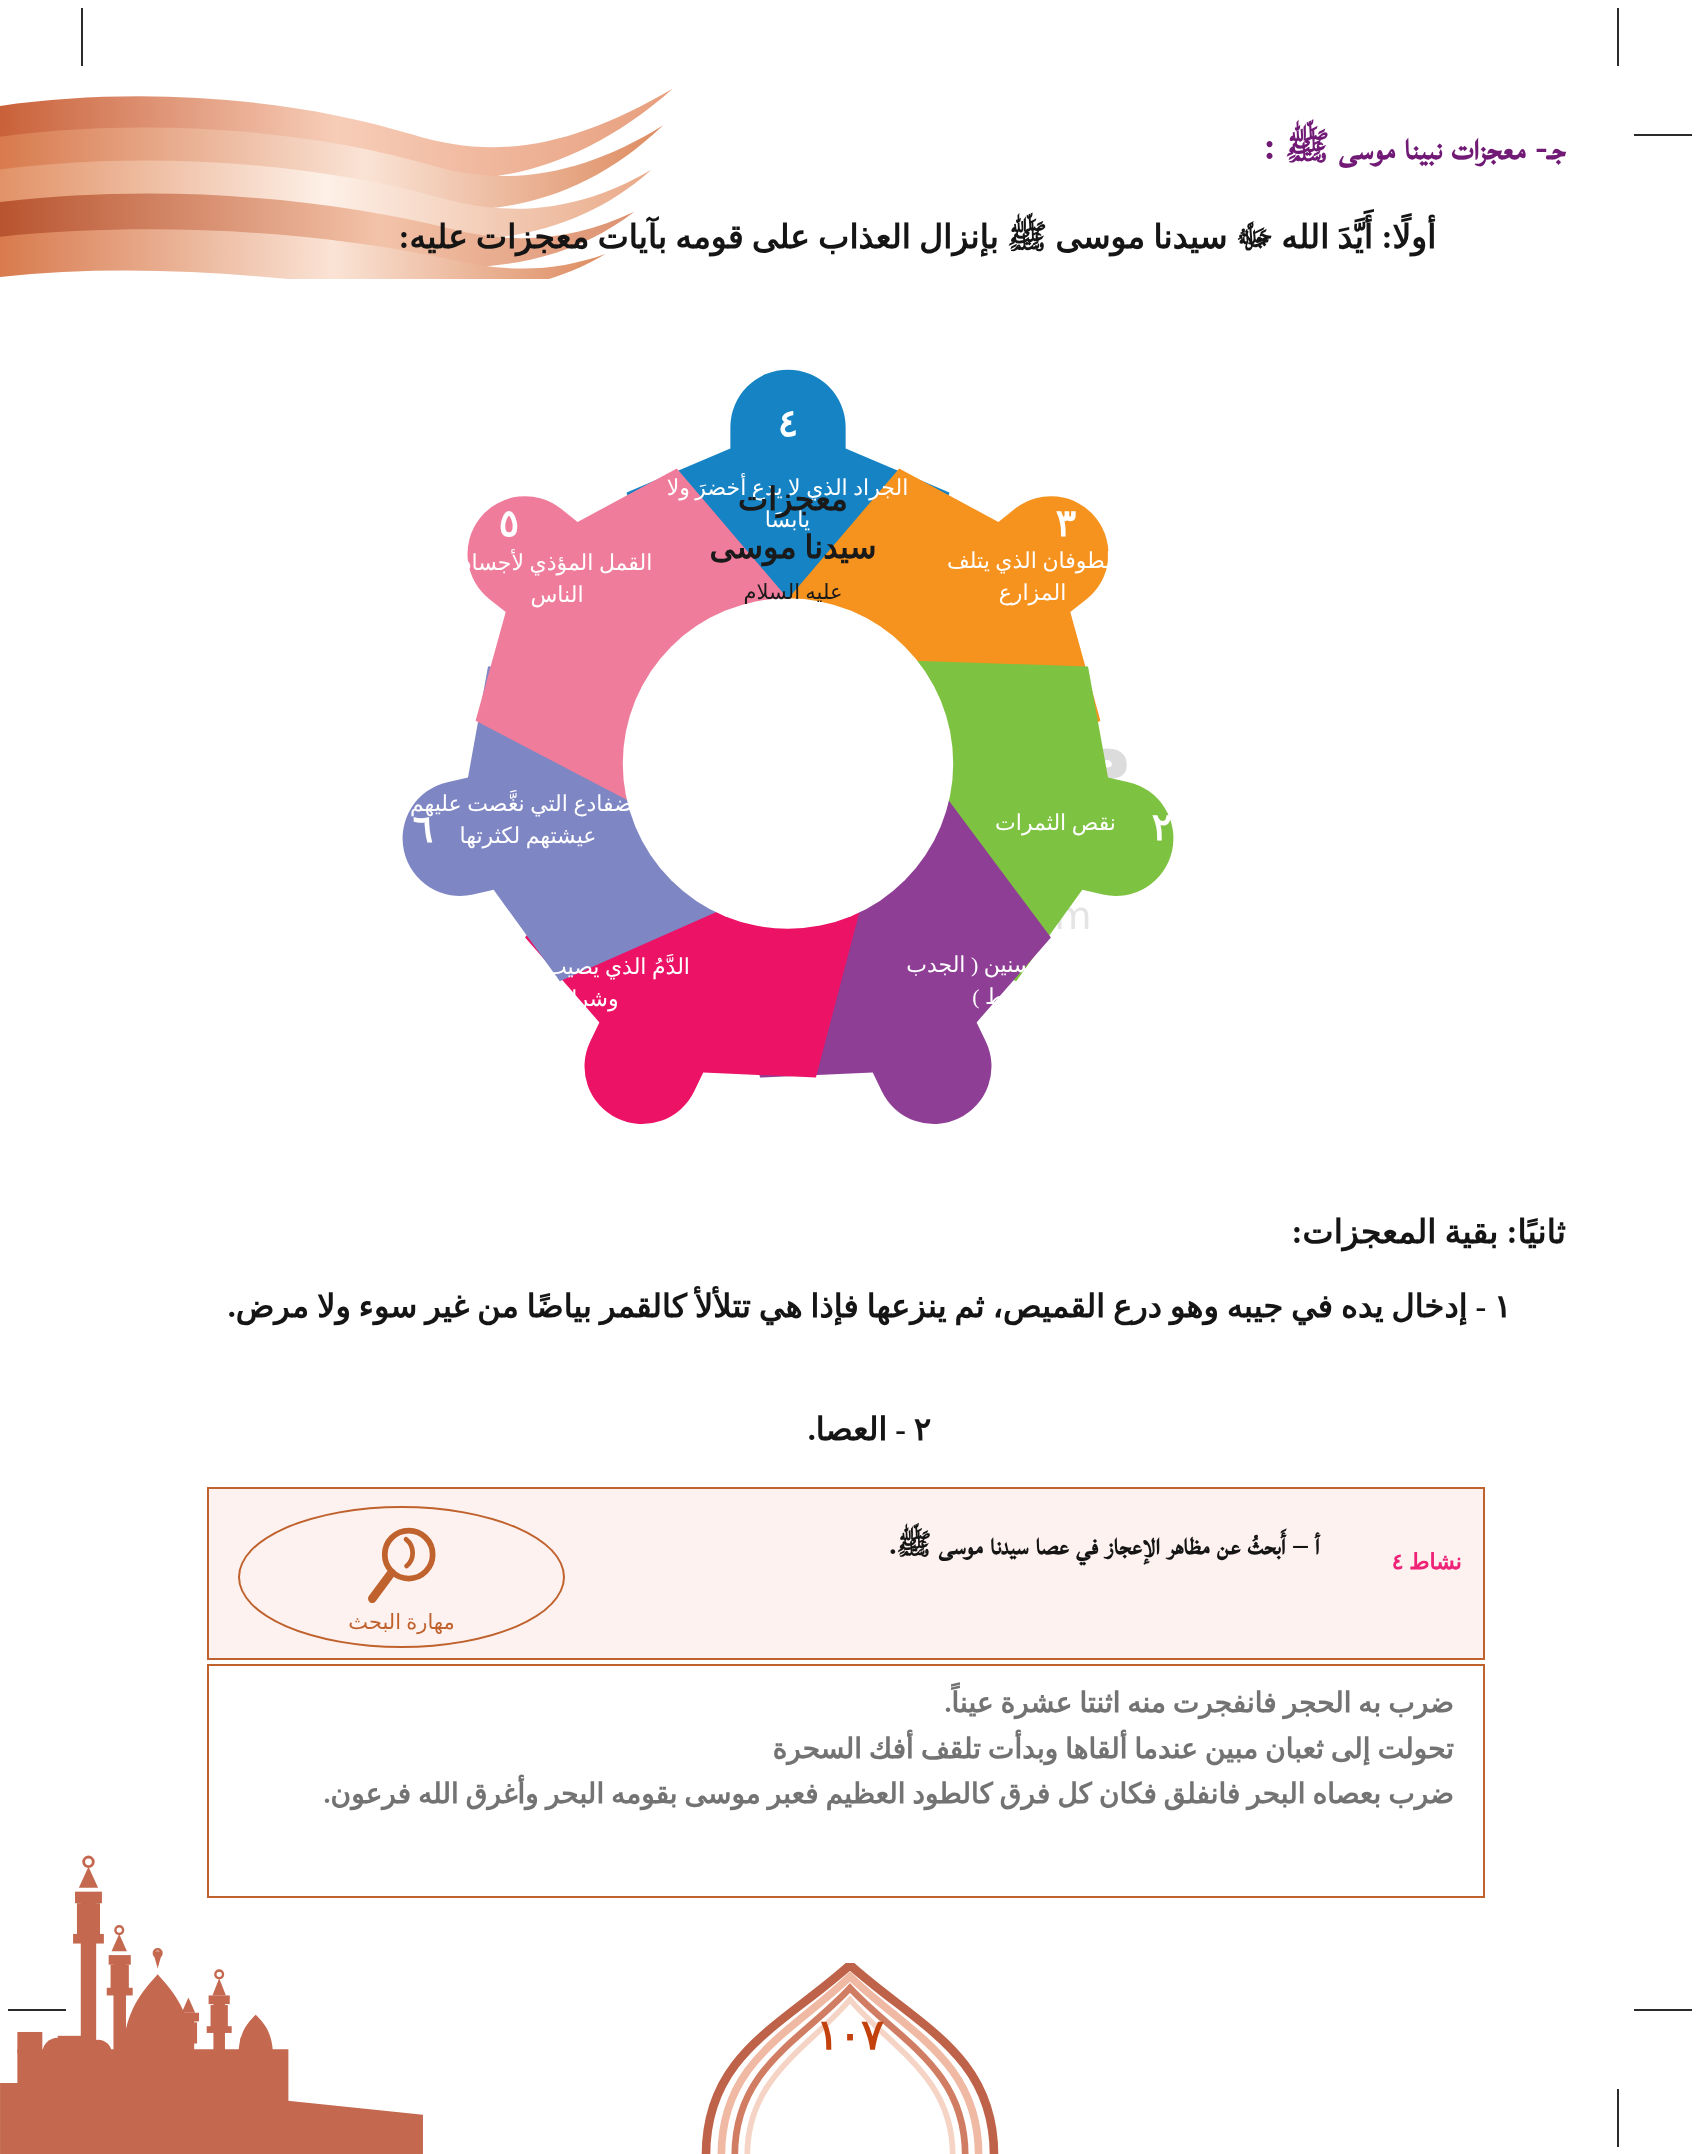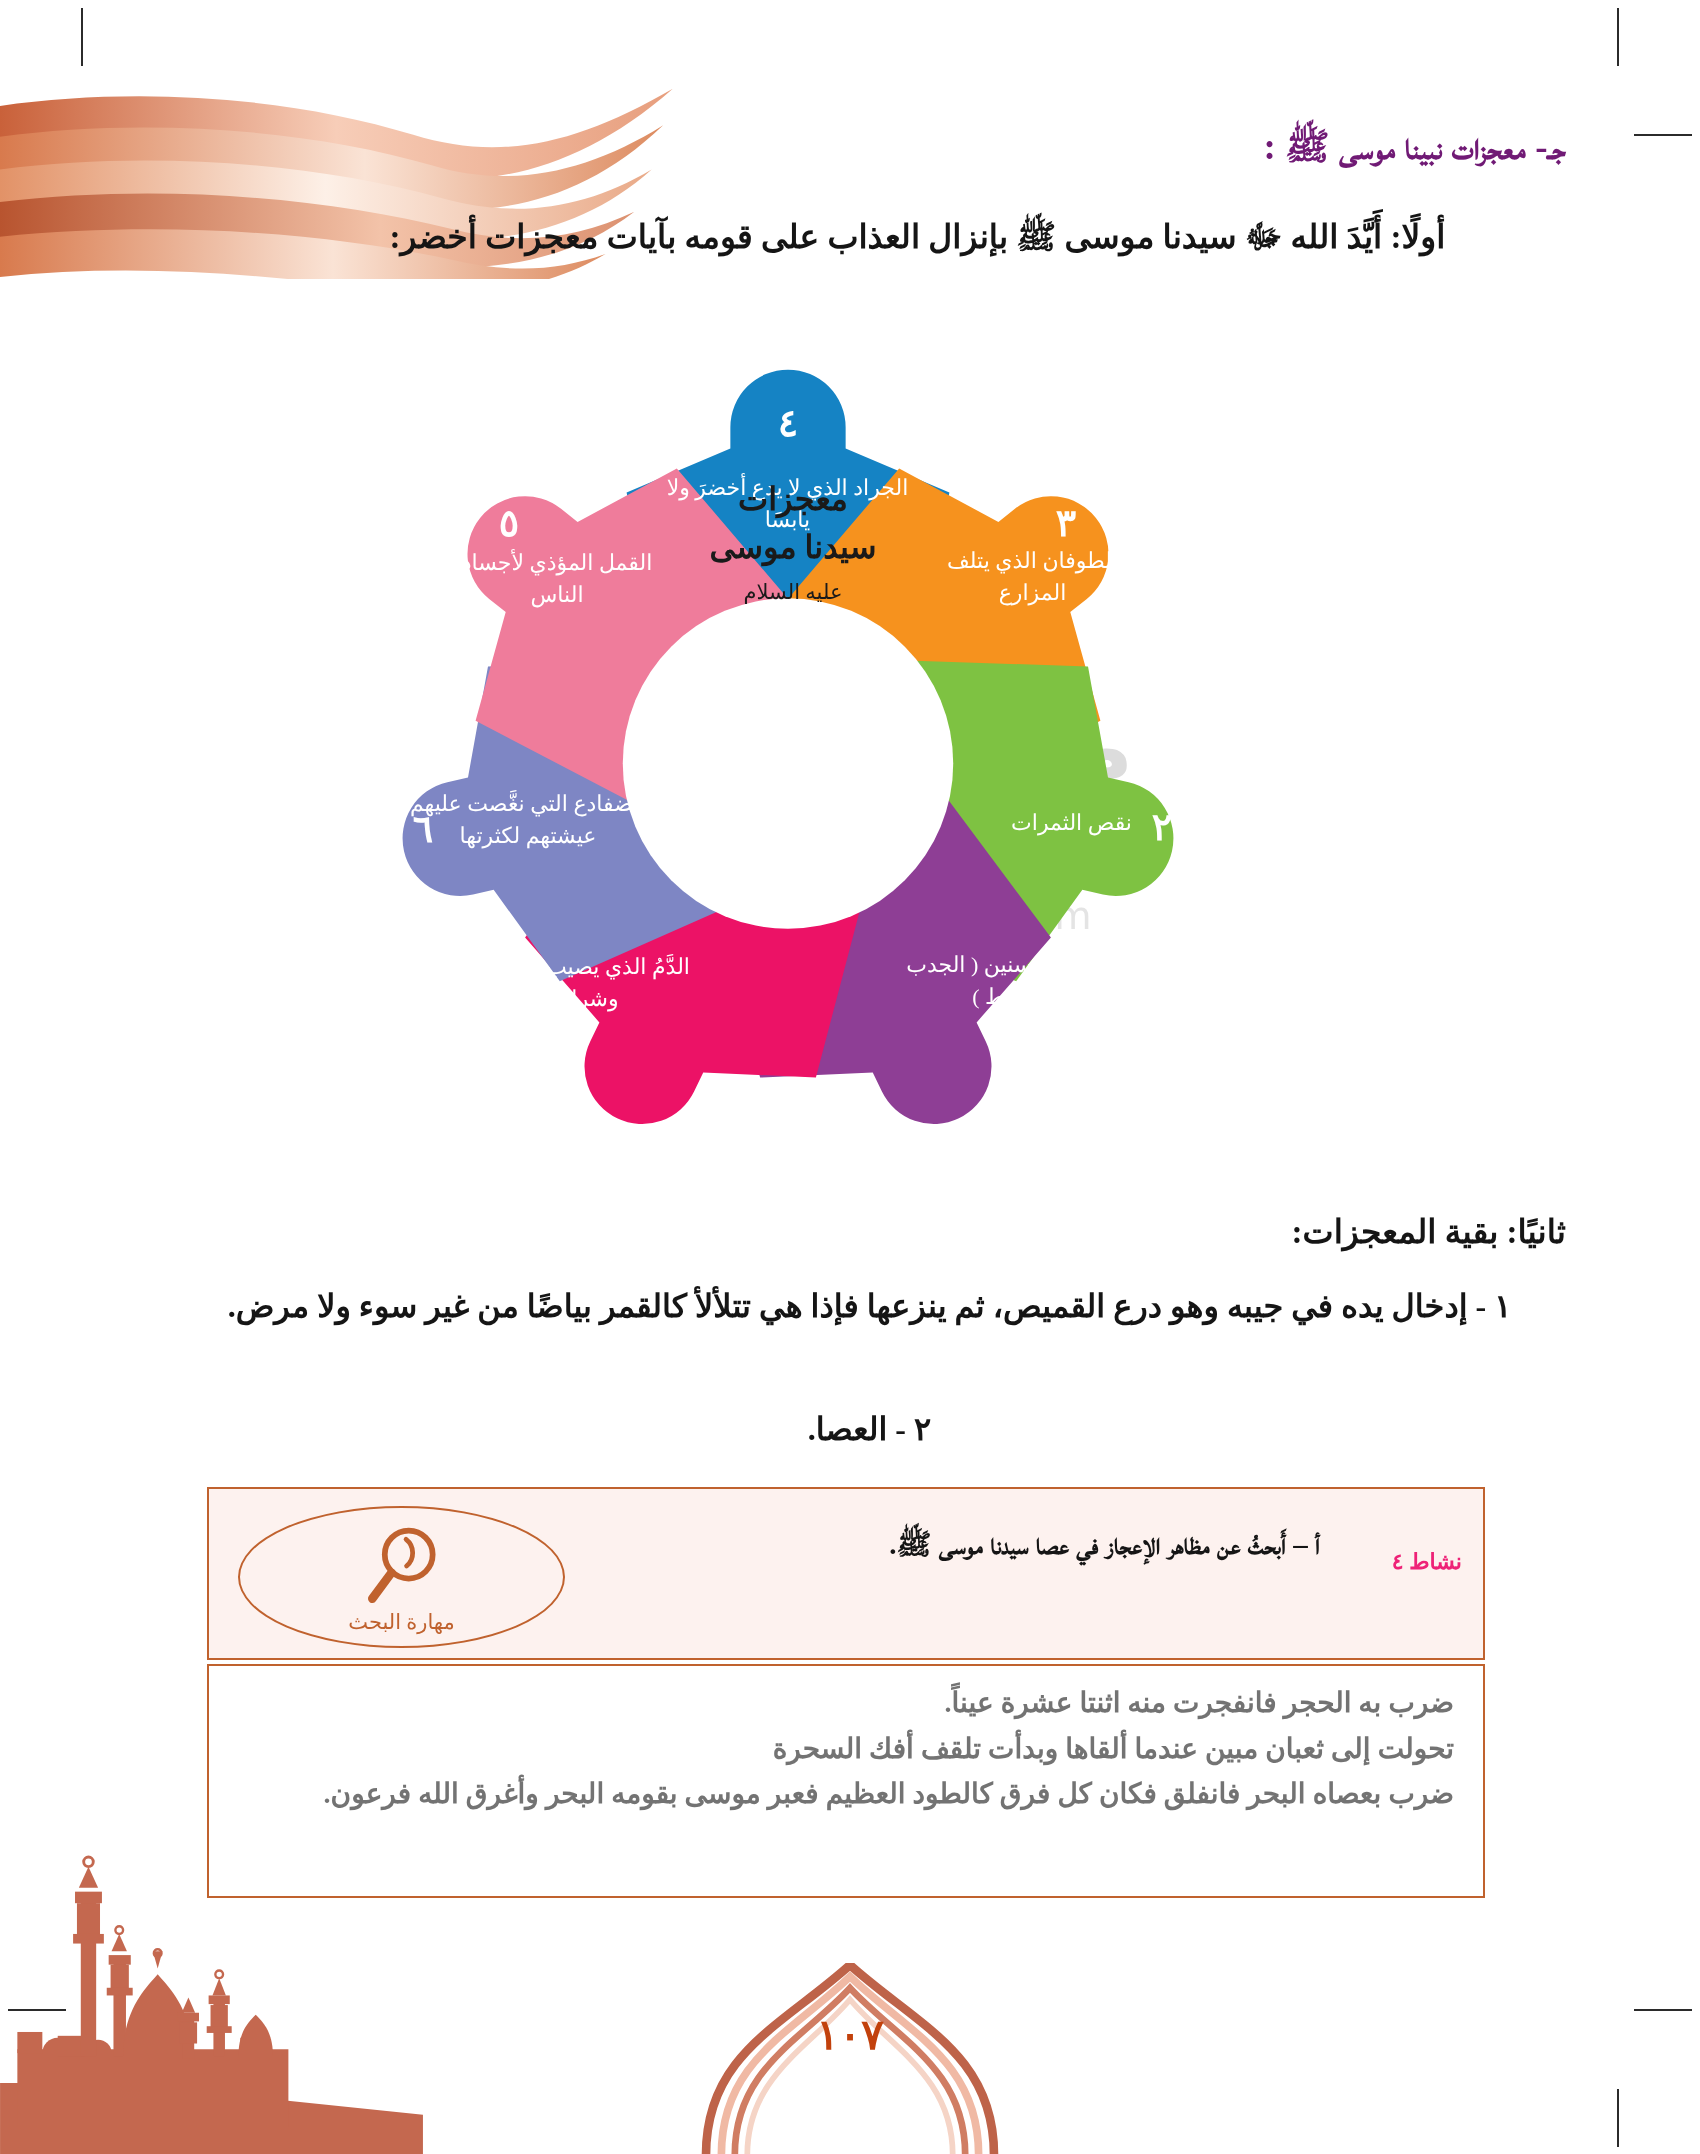--- a/index.html
+++ b/index.html
@@ -287,21 +287,21 @@
       <circle cx="60" cy="112" r="52" fill="none" stroke="#cf64a8" stroke-width="22"></circle>
       <rect x="40" y="60" width="44" height="80" fill="#d9eeea"></rect>
     </svg>
   </div>
   <div class="wm-text-main">مدرستي</div>
   <div class="wm-text-sub">الكويتية</div>
   <div class="wm-text-url">school-kw.com</div>
 </div>
 
 <div class="heading-red">جـ- معجزات نبينا موسى ﷺ :</div>
-<div class="intro-line">أولًا: أَيَّدَ الله ﷻ سيدنا موسى ﷺ بإنزال العذاب على قومه بآيات معجزات أخضر:</div>
+<div class="intro-line">أولًا: أَيَّدَ الله ﷻ سيدنا موسى ﷺ بإنزال العذاب على قومه بآيات معجزات عليه:</div>
 
 <div class="flower">
   <svg width="1086" height="951" viewBox="0 0 1130 990" xmlns="http://www.w3.org/2000/svg">
 
     <g transform="rotate(0 565 495)">
       <path d="M565,85 a60,60 0 0 1 60,60 l0,22 l108,46 l-52,268 l-232,0 l-52,-268 l108,-46 l0,-22 a60,60 0 0 1 60,-60 Z" fill="#1583c4"></path>
     </g>
 
     <g transform="rotate(51.43 565 495)">
       <path d="M565,85 a60,60 0 0 1 60,60 l0,22 l108,46 l-52,268 l-232,0 l-52,-268 l108,-46 l0,-22 a60,60 0 0 1 60,-60 Z" fill="#f6921e"></path>
@@ -333,21 +333,21 @@
   <div class="petal-num" style="left:519px; top:113px; width:48px;">٤</div>
   <div class="petal-num" style="left:797px; top:213px; width:48px;">٣</div>
   <div class="petal-num" style="left:893px; top:517px; width:48px;">٢</div>
   <div class="petal-num" style="left:769px; top:769px; width:48px;">١</div>
   <div class="petal-num" style="left:293px; top:769px; width:48px;">٧</div>
   <div class="petal-num" style="left:154px; top:519px; width:48px;">٦</div>
   <div class="petal-num" style="left:240px; top:213px; width:48px;">٥</div>
 
   <div class="petal-text" style="left:413px; top:184px; width:259px;">الجراد الذي لا يدع أخضرَ ولا يابسًا</div>
   <div class="petal-text" style="left:672px; top:257px; width:231px;">الطوفان الذي يتلف المزارع</div>
-  <div class="petal-text" style="left:740px; top:519px; width:173px;">نقص الثمرات</div>
+  <div class="petal-text" style="left:724px; top:519px; width:173px;">نقص الثمرات</div>
   <div class="petal-text" style="left:653px; top:661px; width:231px;">أصابتهم السنين ( الجدب والقحط )</div>
   <div class="petal-text" style="left:219px; top:663px; width:231px;">الدَّمُ الذي يصيب طعامهم وشرابهم</div>
   <div class="petal-text" style="left:163px; top:500px; width:240px;">الضفادع التي نغَّصت عليهم عيشتهم لكثرتها</div>
   <div class="petal-text" style="left:192px; top:259px; width:240px;">القمل المؤذي لأجساد الناس</div>
 
   <div class="center-text">
     <span>معجزات</span><br>
     <span>سيدنا موسى</span>
     <span class="center-pbuh">عليه السلام</span>
   </div>

